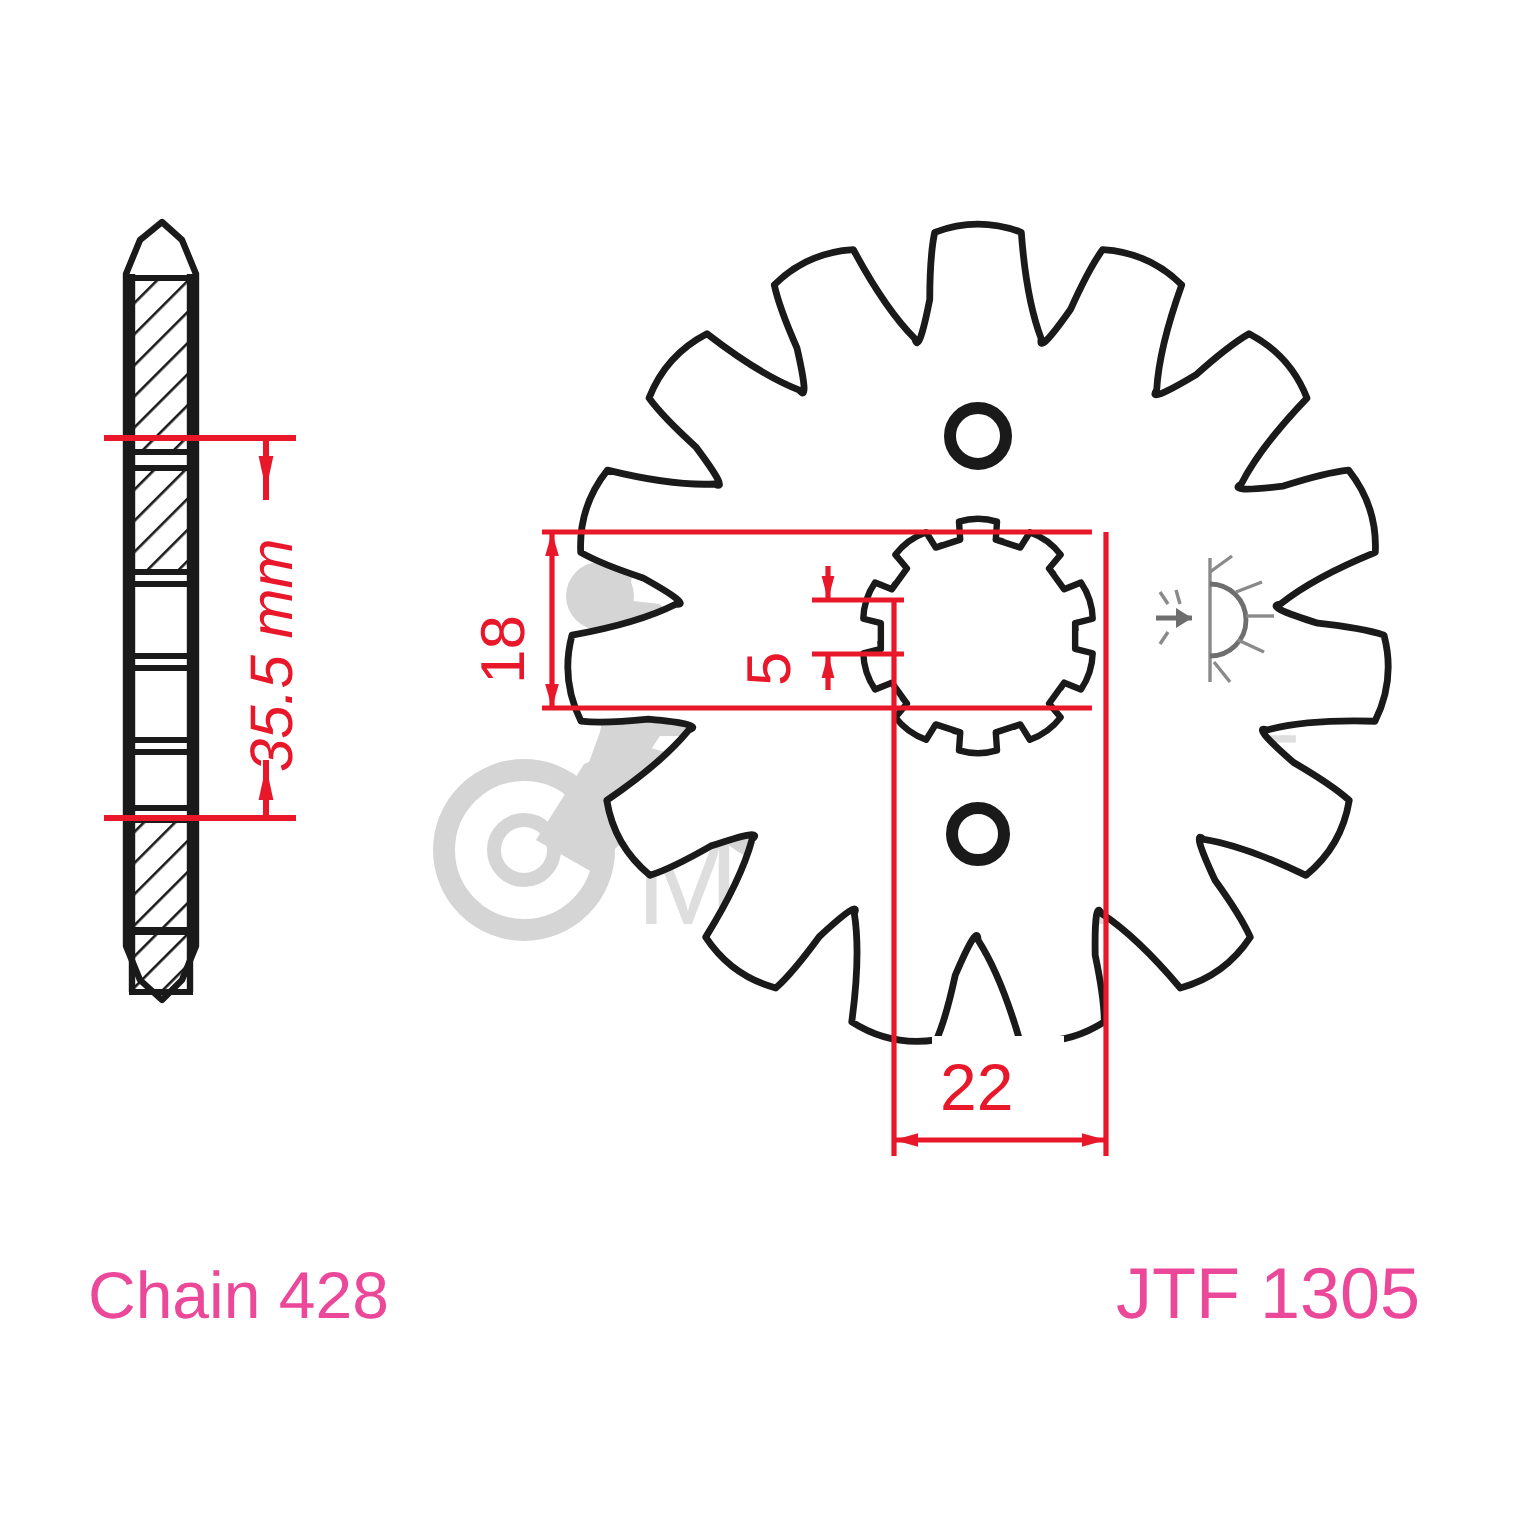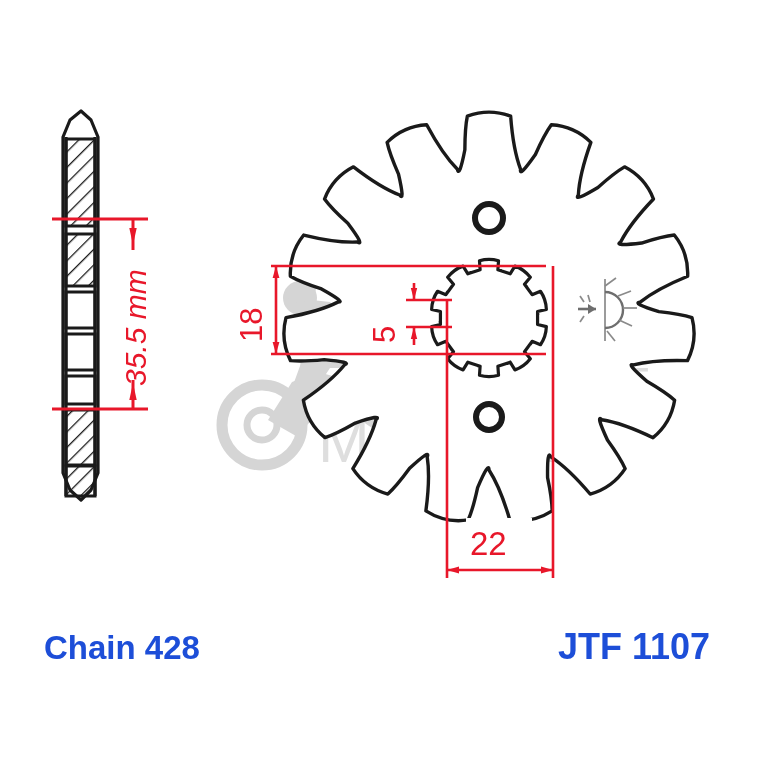--- a/index.html
+++ b/index.html
@@ -20,22 +20,22 @@
   #drawing-svg {
     position: absolute;
     left: 0;
     top: 0;
     width: 770px;
     height: 770px;
     display: block;
   }
   .label-text {
     position: absolute;
-    color: #1d4ed8;
-    font-weight: bold;
+    color: #ec4899;
+    font-weight: normal;
     font-family: "Liberation Sans", sans-serif;
     white-space: nowrap;
     letter-spacing: 0px;
     text-align: right;
   }
   #chain-label {
     left: 44px;
     top: 629px;
     font-size: 33px;
   }
@@ -185,15 +185,15 @@
       <path d="M447,570 L459,566.6 L459,573.4 Z" fill="#e8172a" stroke="none"></path>
       <path d="M553,570 L541,566.6 L541,573.4 Z" fill="#e8172a" stroke="none"></path>
       <rect x="466" y="518" width="66" height="42" fill="#ffffff" stroke="none"></rect>
     </g>
     <text x="470" y="555" font-family="Liberation Sans, sans-serif" font-size="33" fill="#e8172a">22</text>
 
   </svg>
 
   <div class="label-text" id="chain-label">Chain 428</div>
 
-  <div class="label-text" id="part-label">JTF 1107</div>
+  <div class="label-text" id="part-label">JTF 1305</div>
 
 </div>
 
 </body></html>

